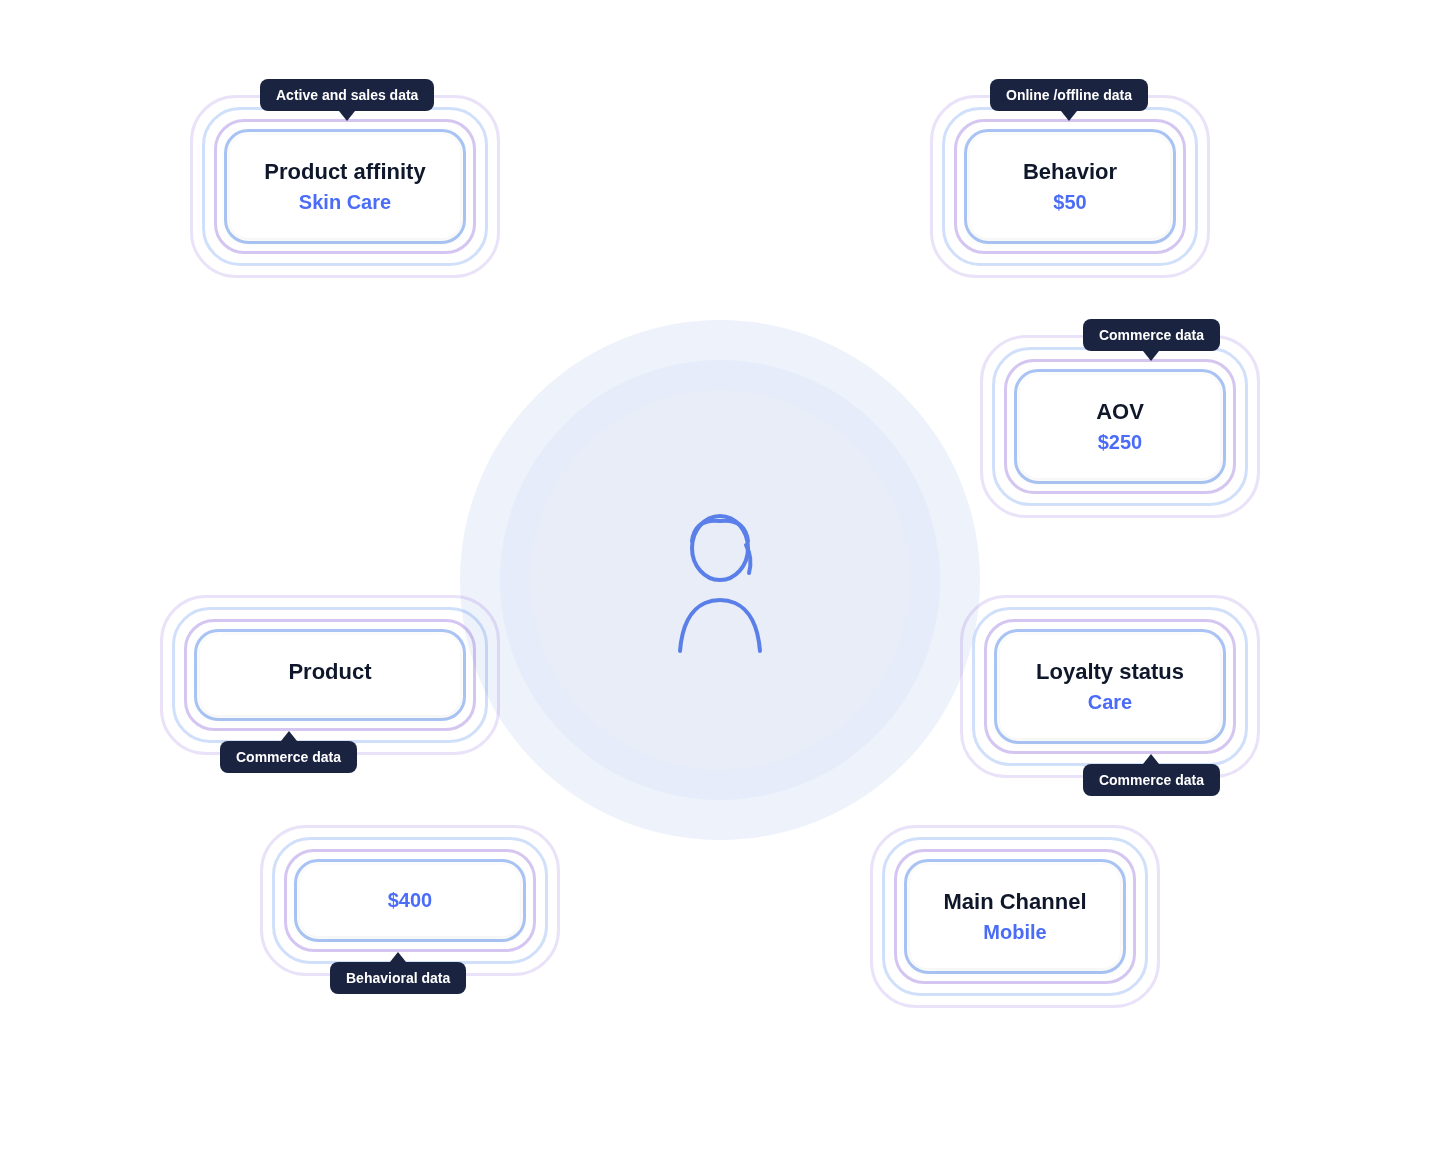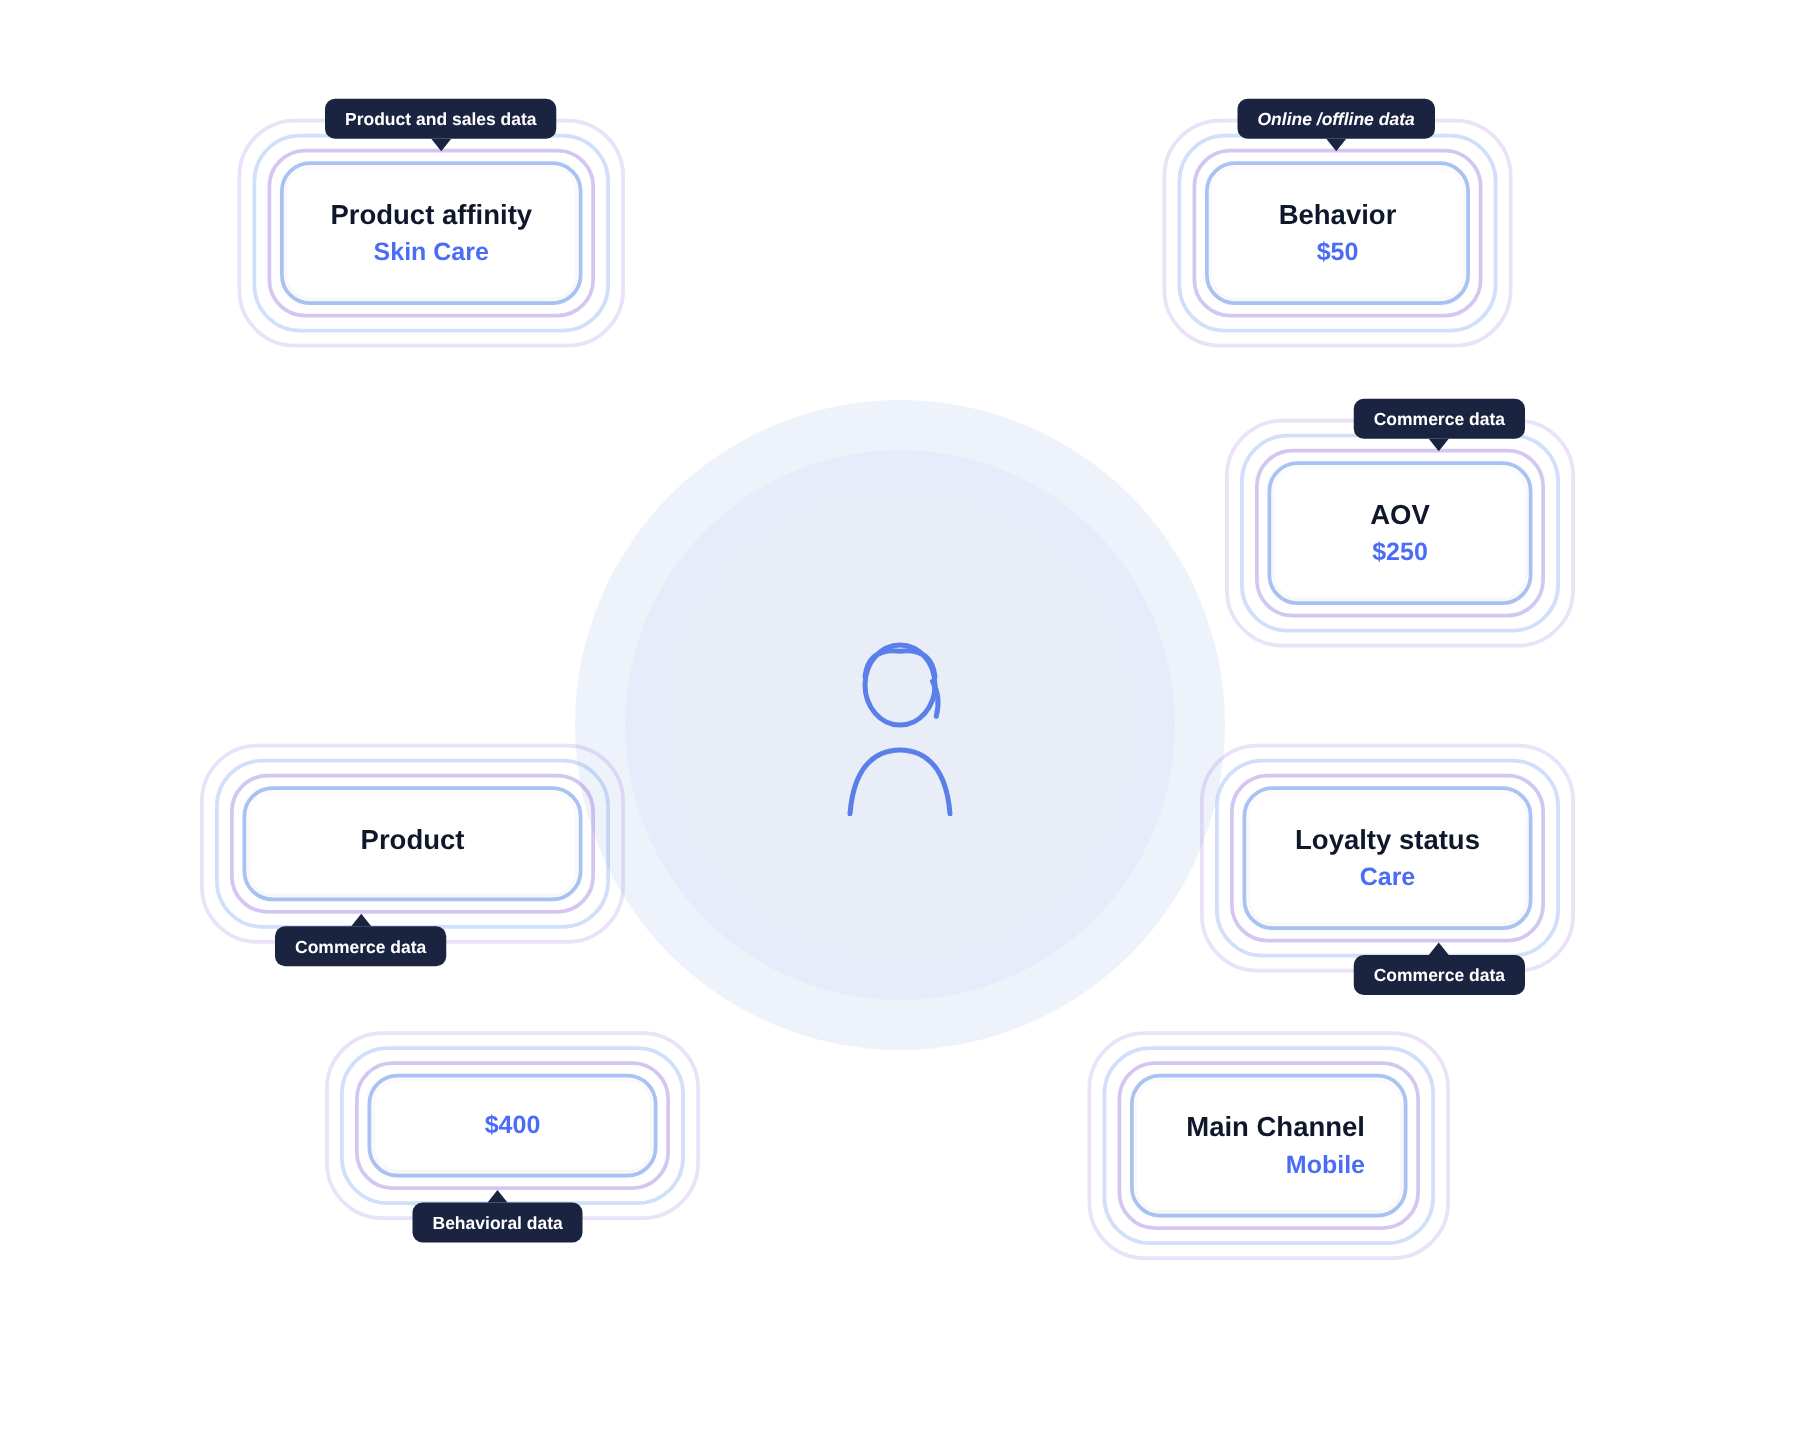--- a/index.html
+++ b/index.html
@@ -161,36 +161,36 @@
   </div>
 
   <div class="card-wrapper" style="position:absolute; left:60px; top:80px;">
 
     <div class="rings rings-4" style="inset:-40px; border:3px solid rgba(147,112,219,0.2); border-radius:46px; position:absolute;"></div>
     <div class="rings rings-3" style="inset:-28px; border:3px solid rgba(100,149,237,0.3); border-radius:38px; position:absolute;"></div>
     <div class="rings rings-2" style="inset:-16px; border:3px solid rgba(147,112,219,0.4); border-radius:30px; position:absolute;"></div>
     <div class="rings rings-1" style="inset:-6px; border:3px solid rgba(100,149,237,0.55); border-radius:24px; position:absolute;"></div>
 
     <div class="data-badge badge-arrow-down" style="top:-56px; left:30px;">
-      <span>Product and sales data</span>
+      <span>Active and sales data</span>
     </div>
 
     <div class="card" style="position:relative; width:230px; padding:24px 28px;">
       <div class="card-title">Product affinity</div>
       <div class="card-value">Skin Care</div>
     </div>
   </div>
 
   <div class="card-wrapper" style="position:absolute; right:100px; top:80px;">
     <div style="inset:-40px; border:3px solid rgba(147,112,219,0.2); border-radius:46px; position:absolute;"></div>
     <div style="inset:-28px; border:3px solid rgba(100,149,237,0.3); border-radius:38px; position:absolute;"></div>
     <div style="inset:-16px; border:3px solid rgba(147,112,219,0.4); border-radius:30px; position:absolute;"></div>
     <div style="inset:-6px; border:3px solid rgba(100,149,237,0.55); border-radius:24px; position:absolute;"></div>
 
-    <div class="data-badge badge-arrow-down" style="top:-56px; left:20px;font-style:italic;">
+    <div class="data-badge badge-arrow-down" style="top:-56px; left:20px;">
       <span>Online /offline data</span>
     </div>
     <div class="card" style="position:relative; width:200px; padding:24px 28px;">
       <div class="card-title">Behavior</div>
       <div class="card-value">$50</div>
     </div>
   </div>
 
 
   <div class="card-wrapper" style="position:absolute; right:50px; top:320px;">
@@ -249,19 +249,19 @@
     <div class="card" style="position:relative; width:220px; padding:24px 28px;">
       <div class="card-value">$400</div>
     </div>
   </div>
 
   <div class="card-wrapper" style="position:absolute; right:150px; top:810px;">
     <div style="inset:-40px; border:3px solid rgba(147,112,219,0.2); border-radius:46px; position:absolute;"></div>
     <div style="inset:-28px; border:3px solid rgba(100,149,237,0.3); border-radius:38px; position:absolute;"></div>
     <div style="inset:-16px; border:3px solid rgba(147,112,219,0.4); border-radius:30px; position:absolute;"></div>
     <div style="inset:-6px; border:3px solid rgba(100,149,237,0.55); border-radius:24px; position:absolute;"></div>
-    <div class="card" style="position:relative; width:210px; padding:24px 28px;text-align:right;">
+    <div class="card" style="position:relative; width:210px; padding:24px 28px;">
       <div class="card-title">Main Channel</div>
       <div class="card-value">Mobile</div>
     </div>
   </div>
 
 </div>
 
 </body></html>

